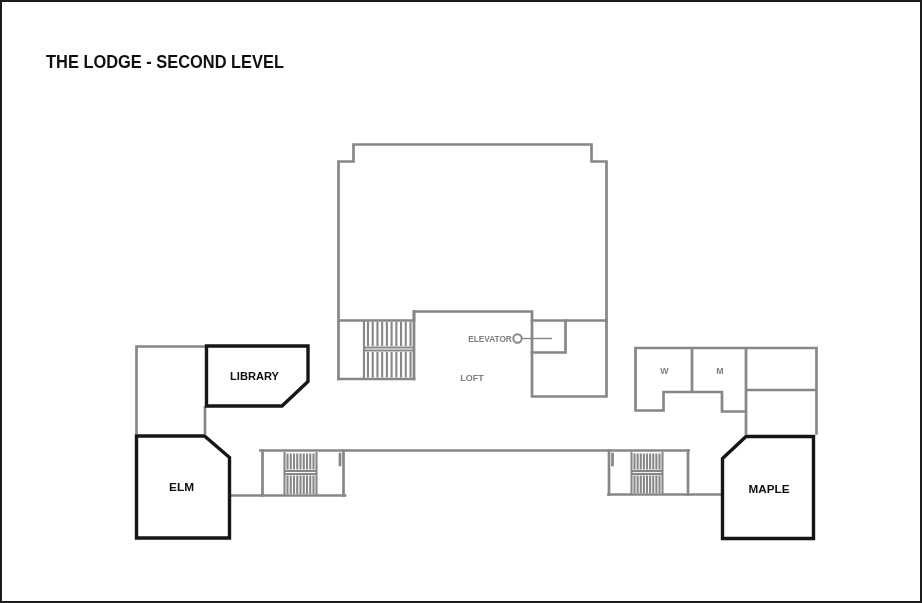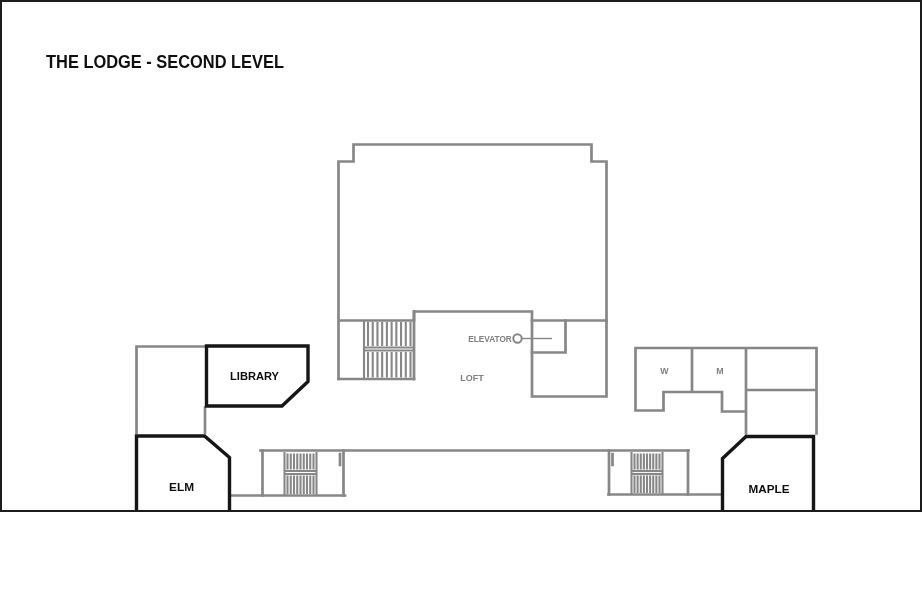--- a/index.html
+++ b/index.html
@@ -1,18 +1,18 @@
 <!DOCTYPE html>
 <html><head>
 <meta charset="utf-8">
 <style>
   html,body{margin:0;padding:0;background:#fff;}
   .canvas{
     position:relative;
-    width:922px;height:512px;
+    width:922px;height:603px;
     box-sizing:border-box;
     background:var(--bg,#fff);
     border:2px solid var(--canvas-border,#1c1c1c);
     overflow:hidden;
     font-family:"Liberation Sans",sans-serif;
   }
   svg{position:absolute;left:0;top:0;}
   #g-gray path{stroke:var(--wall-gray,#878787);stroke-width:2.7;fill:none;stroke-linecap:square;}
   #g-stairs line{stroke:var(--wall-gray,#878787);stroke-width:2.1;stroke-linecap:butt;}
   #g-thin path{stroke:var(--wall-gray,#878787);stroke-width:1.4;fill:none;}

